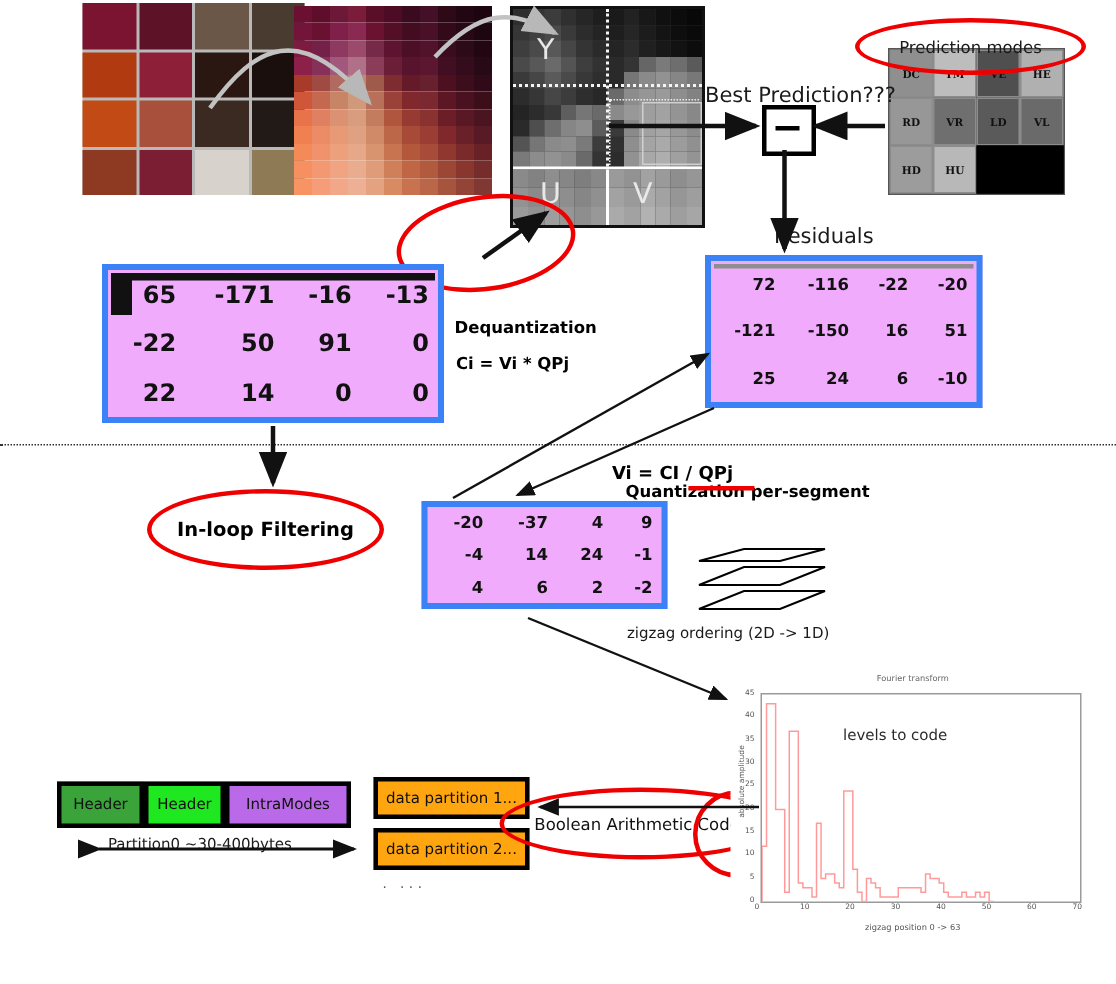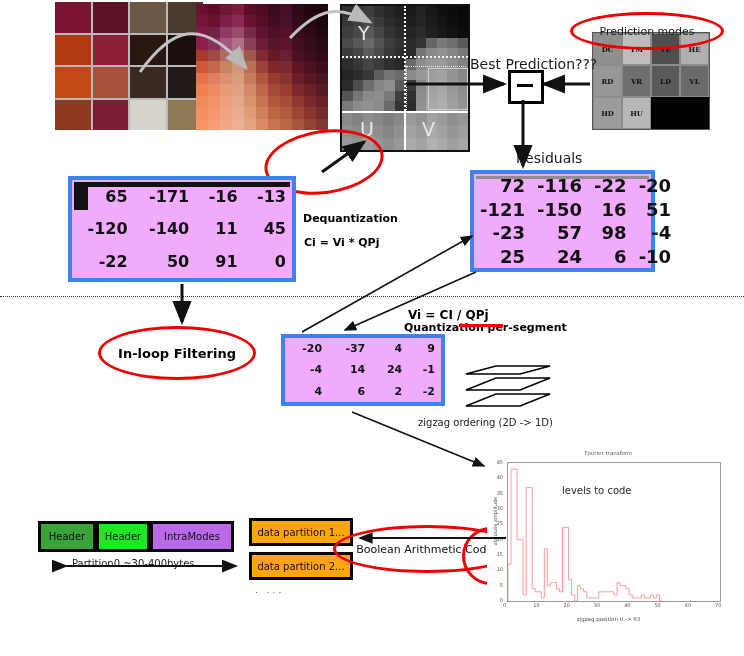--- a/index.html
+++ b/index.html
@@ -53,21 +53,21 @@
   
   .matrix{border:4px solid #3b82f6;background:#f0abfc;box-sizing:border-box;}
   .matrix table{border-collapse:collapse;width:100%;height:100%;}
   .matrix td{text-align:right;font-weight:bold;color:#111;padding:0 6px;
      font-family:"DejaVu Sans",sans-serif;}
   #mat-dequant{left:68px;top:176px;width:228px;height:106px;}
   #mat-dequant td{font-size:16px;}
   #mat-dequant::before{content:"";position:absolute;left:2px;top:2px;right:2px;height:5px;background:#111;}
   #mat-dequant .blk{position:absolute;left:2px;top:6px;width:14px;height:24px;background:#111;}
   #mat-resid{left:470px;top:170px;width:185px;height:102px;}
-  #mat-resid td{font-size:18px;margin-top:12px;}
+  #mat-resid td{font-size:11px;margin-top:12px;}
   #mat-resid::before{content:"";position:absolute;left:2px;top:2px;right:2px;height:3px;background:#8e8e8e;}
   #mat-quant{left:281px;top:334px;width:164px;height:72px;}
   #mat-quant td{font-size:11px;}
 
   
   .ell{border:3px solid #ee0000;border-radius:50%;display:flex;align-items:center;
        justify-content:center;background:transparent;}
   #ell-pred{left:570px;top:12px;width:148px;height:32px;}
   #ell-pred span{font-size:11px;color:#1a1a1a;text-align:right;}
   #ell-yuv{left:264px;top:130px;width:114px;height:58px;transform:rotate(-8deg);}
@@ -482,57 +482,51 @@
   <div class="blk"></div>
   <table>
       <tbody>
     <tr>
           <td>65</td>
           <td>-171</td>
           <td>-16</td>
           <td>-13</td>
         </tr>
     <tr>
-          <td>-120</td>
-          <td>-140</td>
-          <td>11</td>
-          <td>45</td>
-        </tr>
-    <tr>
           <td>-22</td>
           <td>50</td>
           <td>91</td>
           <td>0</td>
         </tr>
+    <tr>
+          <td>22</td>
+          <td>14</td>
+          <td>0</td>
+          <td>0</td>
+        </tr>
   </tbody>
     </table>
 </div>
 
 <div class="abs matrix" id="mat-resid">
   <table>
       <tbody>
     <tr>
           <td>72</td>
           <td>-116</td>
           <td>-22</td>
           <td>-20</td>
         </tr>
     <tr>
           <td>-121</td>
           <td>-150</td>
           <td>16</td>
           <td>51</td>
         </tr>
     <tr>
-          <td>-23</td>
-          <td>57</td>
-          <td>98</td>
-          <td>-4</td>
-        </tr>
-    <tr>
           <td>25</td>
           <td>24</td>
           <td>6</td>
           <td>-10</td>
         </tr>
   </tbody>
     </table>
 </div>
 
 <div class="abs matrix" id="mat-quant">
@@ -555,21 +549,21 @@
           <td>6</td>
           <td>2</td>
           <td>-2</td>
         </tr>
   </tbody>
     </table>
 </div>
 
 <div class="abs lbl-b" style="left:303px;top:212px;">Dequantization</div>
 <div class="abs lbl-b" style="left:304px;top:236px;">Ci = Vi * QPj</div>
-<div class="abs lbl-b" style="left:404px;top:281px;margin-top:40px;">Quantization per-segment</div>
+<div class="abs lbl-b" style="left:417px;top:281px;margin-top:40px;">Quantization per-segment</div>
 <div class="abs lbl-b" style="left:408px;top:308px;font-size:12px;">Vi = CI / QPj</div>
 <div class="abs redunder" style="left:459px;top:324px;width:44px;"></div>
 <div class="abs lbl" style="left:418px;top:417px;font-size:10px;">zigzag ordering  (2D -&gt; 1D)</div>
 
 <div class="abs ell" id="ell-inloop">
   <span>In-loop Filtering</span>
 </div>
 
 <div class="abs dottedline"></div>
 

